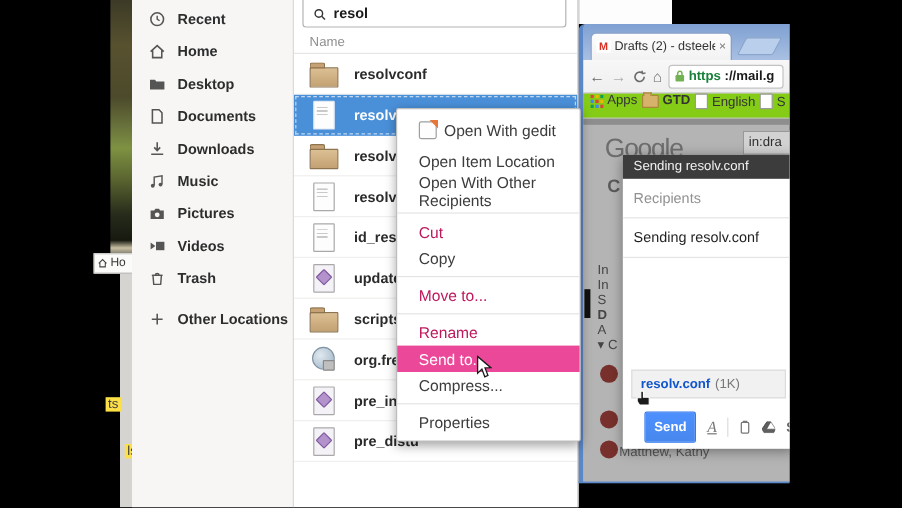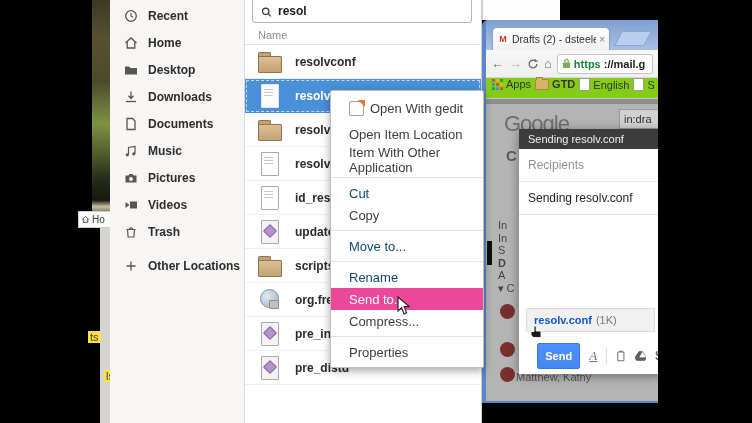--- a/index.html
+++ b/index.html
@@ -56,21 +56,21 @@
     border:1px solid #8a8a8a;border-radius:1px;}
 
   
   #ctx{left:330px;top:90px;width:152px;background:#fff;border:1px solid #bdbdbd;border-radius:2px;
     box-shadow:0 3px 9px rgba(0,0,0,.35);padding:4px 0;z-index:30;}
   .mi{height:22px;display:flex;align-items:center;padding-left:18px;font-size:13px;color:#3c3c3c;position:relative;}
   .mi.first{height:26px;}
   .mi .gicon{width:13px;height:13px;margin-right:6px;position:relative;background:#fdfdfd;border:1px solid #9f9f9f;border-radius:2px;}
   .mi .gicon::after{content:"";position:absolute;right:-2px;top:-2px;width:0;height:0;
     border-left:7px solid transparent;border-top:7px solid #e8763a;}
-  .mi.dis{color:#0c4a6e;}
+  .mi.dis{color:#be185d;}
   .mi.hl{background:#ec4899;color:#fff;}
   .msep{height:1px;background:#e4e4e4;margin:4px 0;}
 
   
   .cursor{z-index:60;pointer-events:none;}
 
   
   #white-patch{left:482px;top:0;width:78px;height:20px;background:#fdfdfd;border-left:1px solid #cfcfcf;box-sizing:border-box;}
   #chrome{left:482px;top:20px;width:176px;height:383px;overflow:hidden;border-left:4px solid #5b87c7;
     border-bottom:2px solid #5b87c7;box-sizing:border-box;border-top-left-radius:6px;background:#b4b4b4;}
@@ -163,30 +163,30 @@
         <span>Home</span>
       </div>
       <div class="sb-item">
         <svg width="14" height="14" viewBox="0 0 14 14">
             <path d="M1 3.5 h4.2 l1 1.5 H13 v6.5 H1 z" fill="#555"></path>
           </svg>
         <span>Desktop</span>
       </div>
       <div class="sb-item">
         <svg width="14" height="14" viewBox="0 0 14 14">
+            <path d="M3 1.5 h5.5 L11 4 v8.5 H3 z" fill="none" stroke="#555" stroke-width="1.3"></path>
+          </svg>
+        <span>Documents</span>
+      </div>
+      <div class="sb-item">
+        <svg width="14" height="14" viewBox="0 0 14 14">
             <path d="M7 1.5 V8 M4.5 5.8 L7 8.5 L9.5 5.8" fill="none" stroke="#555" stroke-width="1.3"></path>
             <path d="M2 11.5 H12" stroke="#555" stroke-width="1.3"></path>
           </svg>
         <span>Downloads</span>
-      </div>
-      <div class="sb-item">
-        <svg width="14" height="14" viewBox="0 0 14 14">
-            <path d="M3 1.5 h5.5 L11 4 v8.5 H3 z" fill="none" stroke="#555" stroke-width="1.3"></path>
-          </svg>
-        <span>Documents</span>
       </div>
       <div class="sb-item">
         <svg width="14" height="14" viewBox="0 0 14 14">
             <path d="M4.5 10.5 V3.5 L11 2.5 V9.5" fill="none" stroke="#555" stroke-width="1.2"></path>
             <circle cx="3.3" cy="10.8" r="1.6" fill="#555"></circle>
             <circle cx="9.8" cy="9.8" r="1.6" fill="#555"></circle>
           </svg>
         <span>Music</span>
       </div>
       <div class="sb-item">
@@ -274,21 +274,21 @@
 
   <div id="ctx" class="abs">
     <div class="mi first">
         <span class="gicon"></span>
         <span>Open With gedit</span>
       </div>
     <div class="mi first">
         <span>Open Item Location</span>
       </div>
     <div class="mi first">
-        <span>Item With Other Application</span>
+        <span>Open With Other Recipients</span>
       </div>
     <div class="msep"></div>
     <div class="mi dis">
         <span>Cut</span>
       </div>
     <div class="mi">
         <span>Copy</span>
       </div>
     <div class="msep"></div>
     <div class="mi dis">

